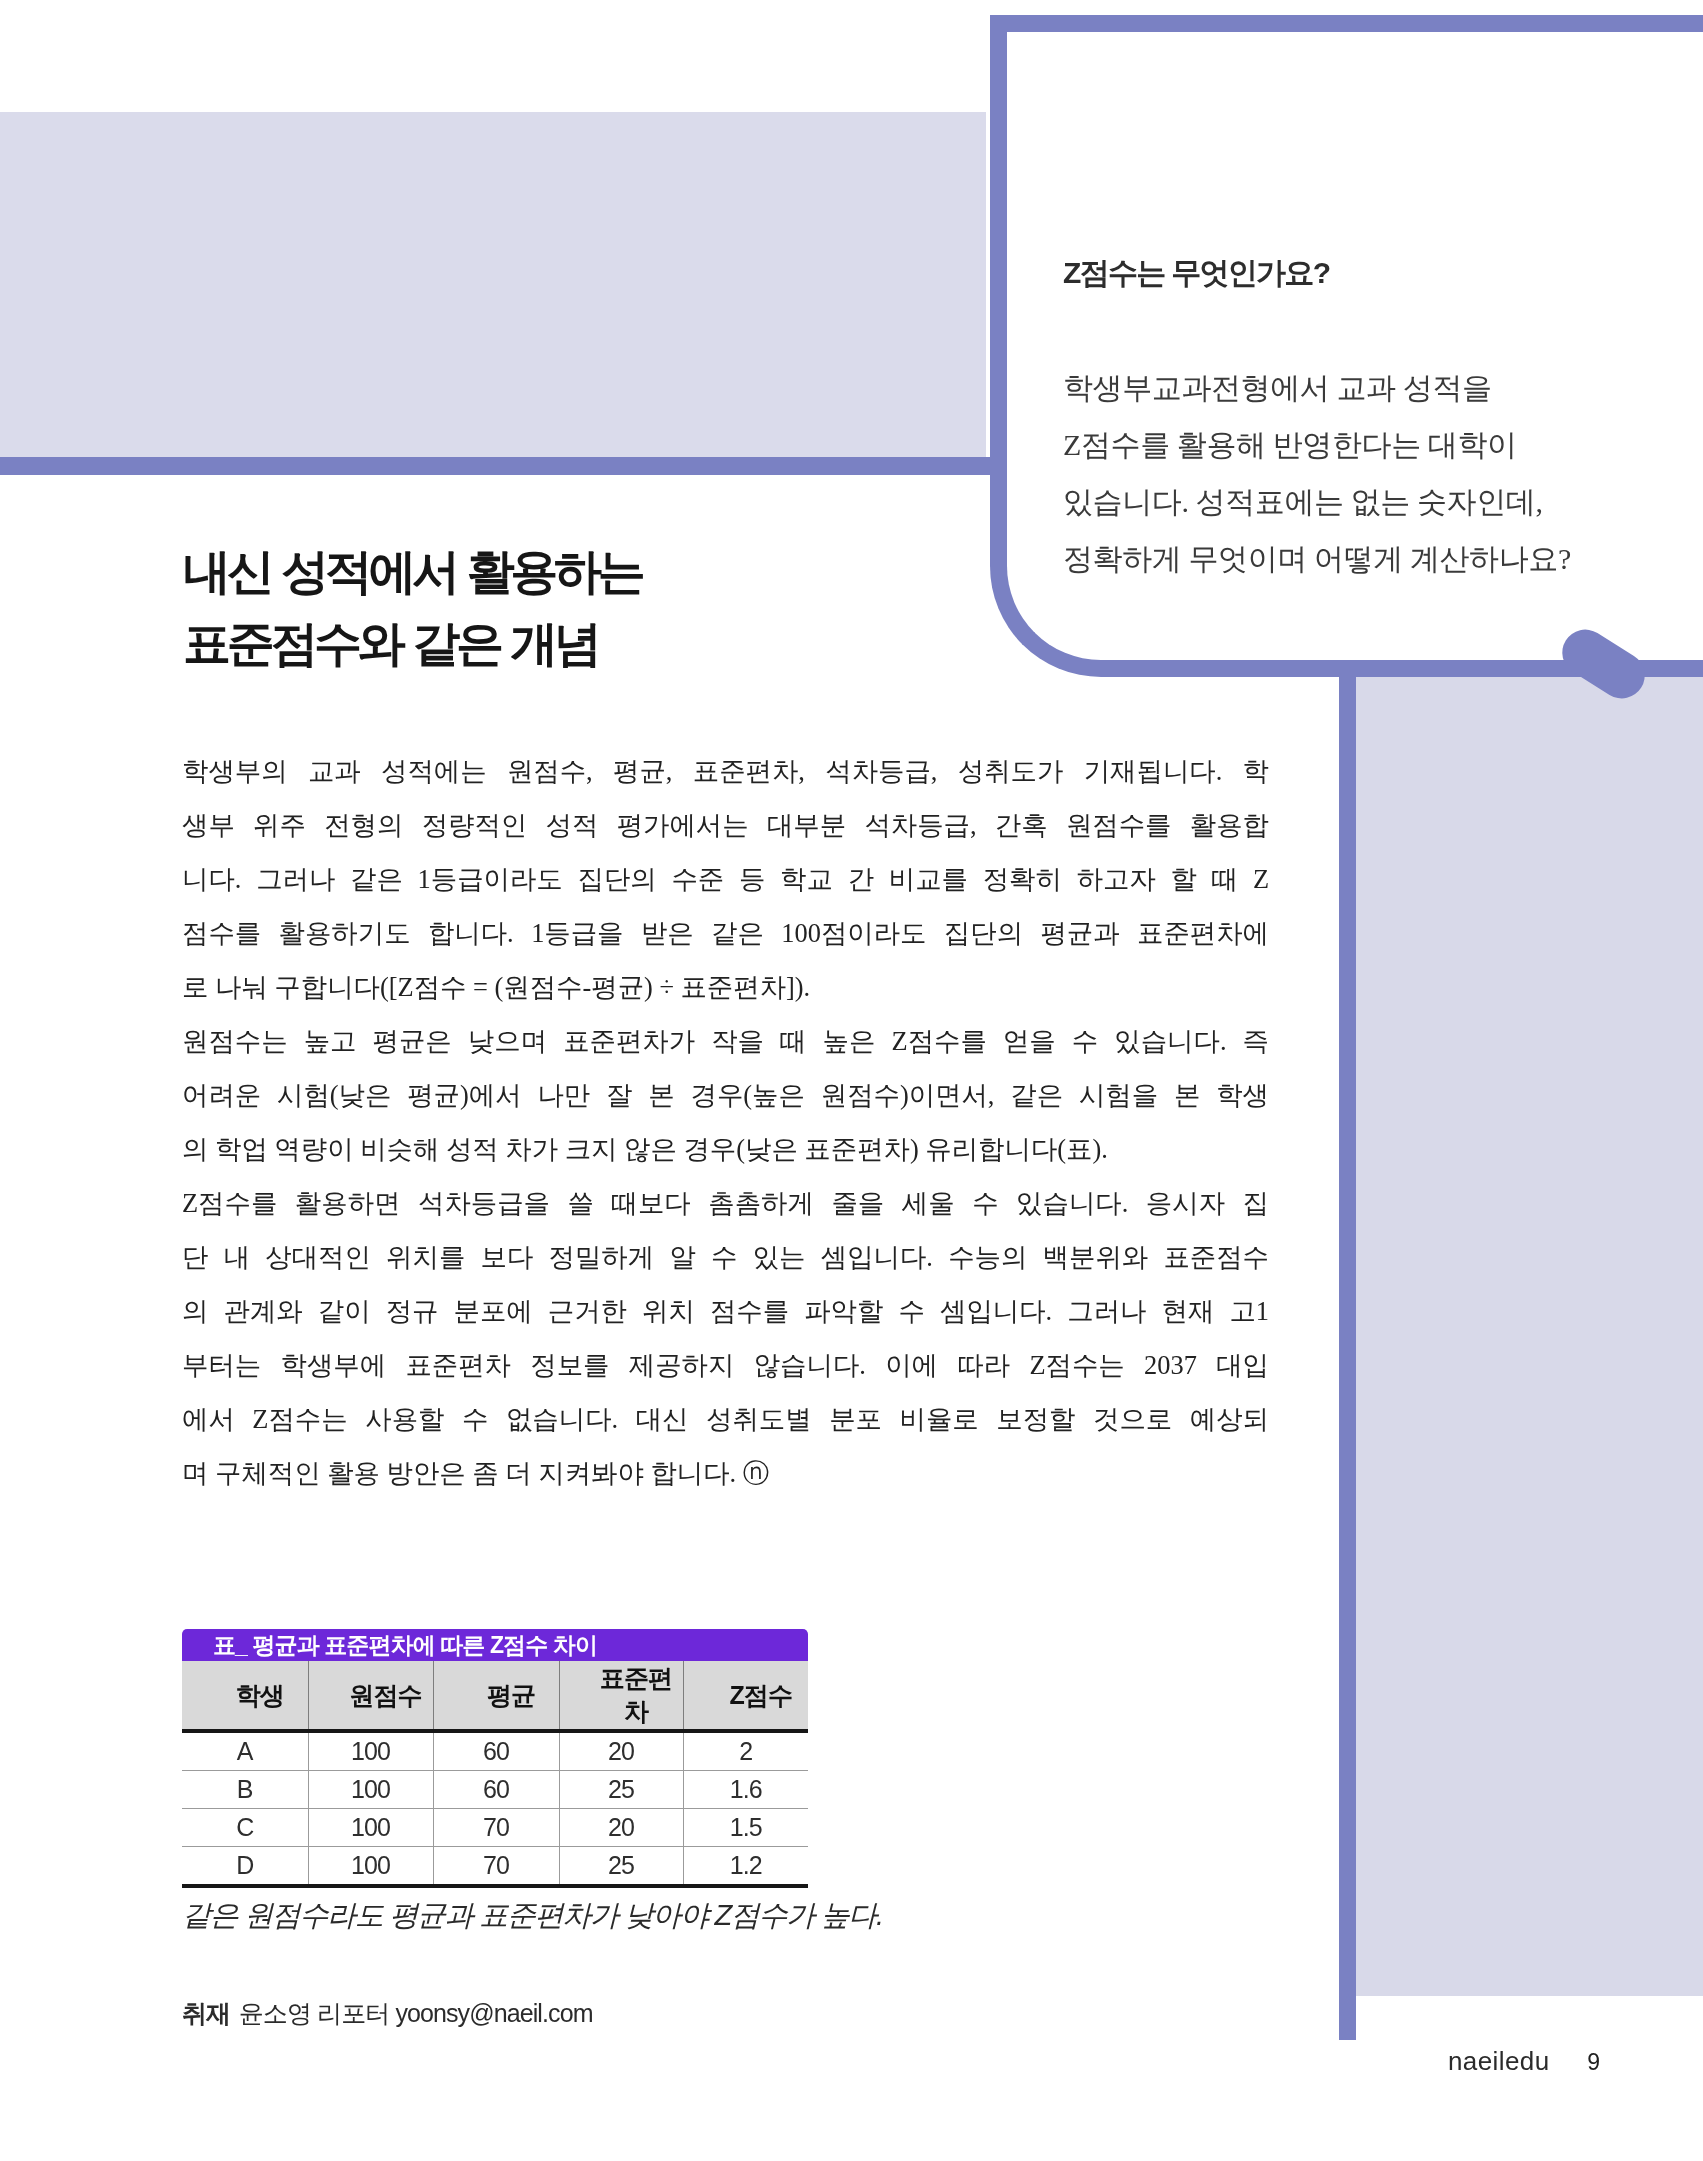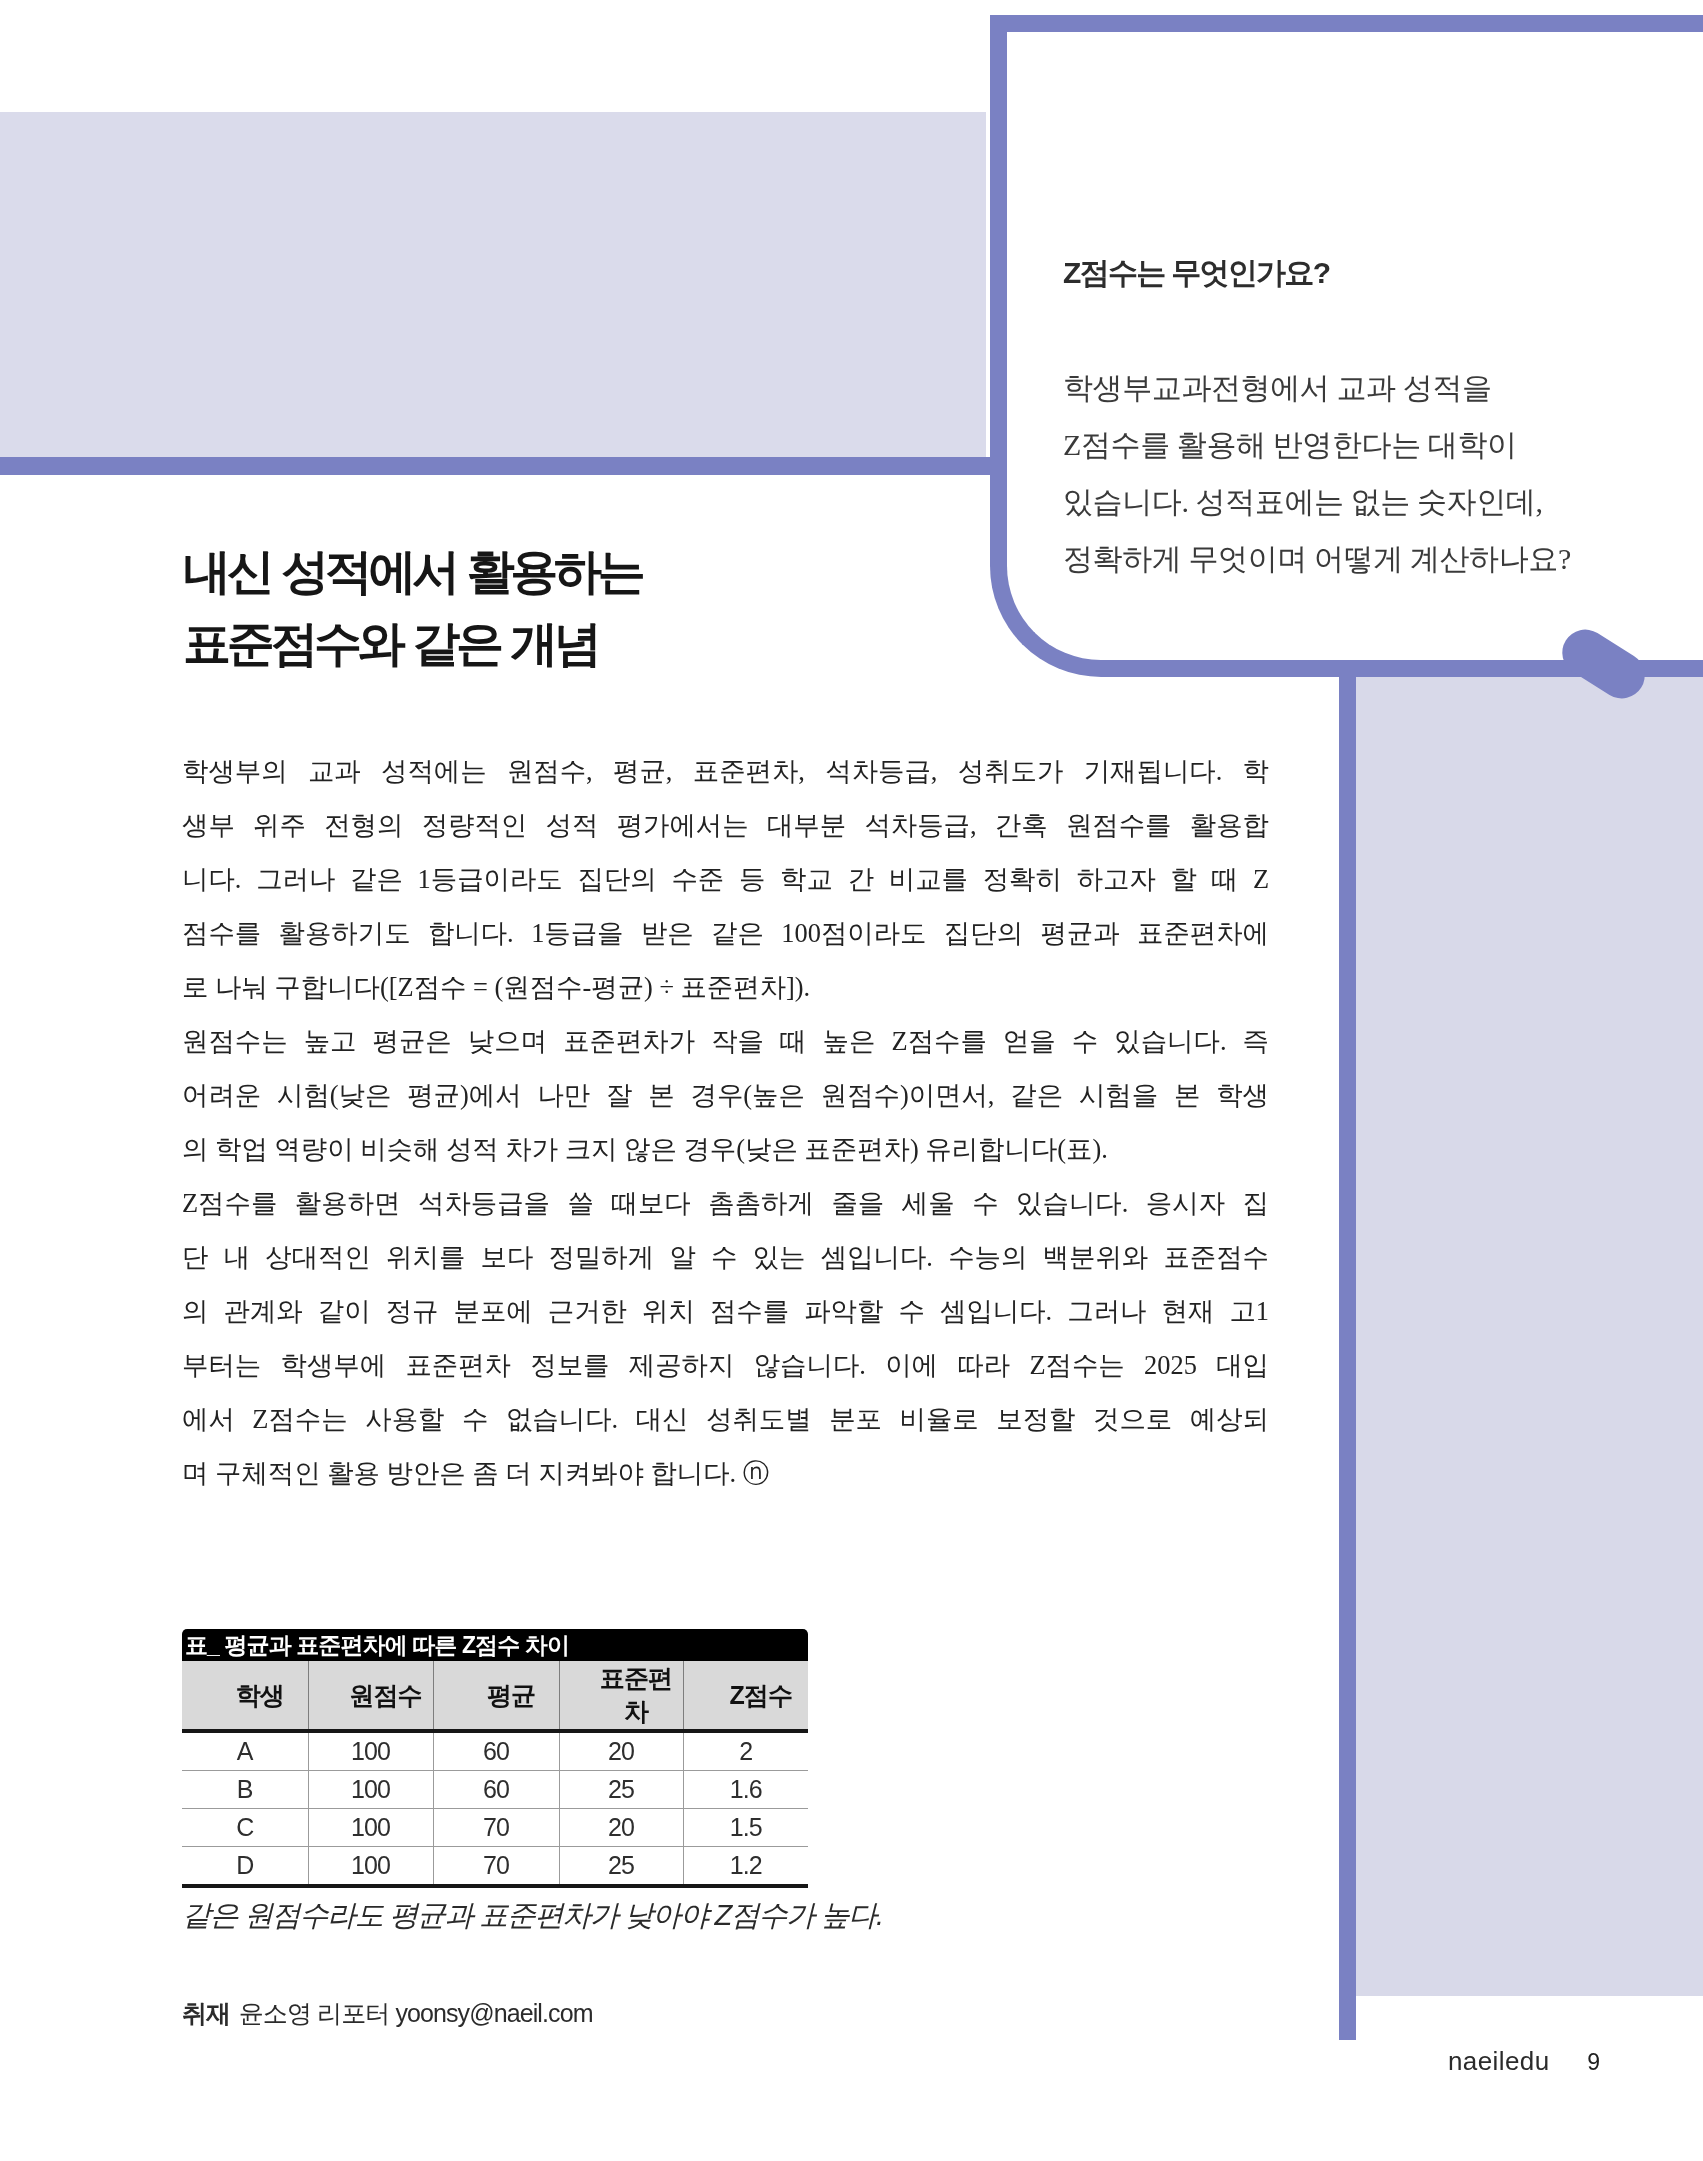--- a/index.html
+++ b/index.html
@@ -37,22 +37,22 @@
   .article-body{position:absolute;left:182px;top:744px;width:1087px;}
   .para{margin:0;}
   .body-line{
     font-family:"Liberation Serif","DejaVu Serif",serif;font-size:26.4px;line-height:54px;
     color:#222222;text-align:justify;text-align-last:justify;letter-spacing:0;
   }
   .body-line.last{text-align-last:left;}
   
   .tbl-wrap{position:absolute;left:182px;top:1629px;width:626px;}
   .tbl-title{
-    height:32px;background:#000000;color:#ffffff;font-size:23px;font-weight:700;
-    letter-spacing:-0.9px;display:flex;align-items:center;padding-left:3px;box-sizing:border-box;
+    height:32px;background:#6d28d9;color:#ffffff;font-size:23px;font-weight:700;
+    letter-spacing:-0.9px;display:flex;align-items:center;padding-left:31px;box-sizing:border-box;
     border-radius:5.1px 5.1px 0 0;
   }
   table.tbl{border-collapse:collapse;width:626px;table-layout:fixed;}
   .tbl col.c1{width:126px}.tbl col.c2{width:125px}.tbl col.c3{width:126px}.tbl col.c4{width:124px}.tbl col.c5{width:125px}
   .tbl th{
     background:#d9d9d9;height:37px;font-size:25px;font-weight:700;color:#111;
     letter-spacing:-0.9px;border-bottom:4.3px solid #161616;padding-left:31px;
   }
   .tbl th:not(:last-child){border-right:1.7px solid #7e7e7e;}
   .tbl td{
@@ -107,21 +107,21 @@
       </div>
       <div class="para">
         <div class="body-line">원점수는 높고 평균은 낮으며 표준편차가 작을 때 높은 Z점수를 얻을 수 있습니다. 즉</div>
         <div class="body-line">어려운 시험(낮은 평균)에서 나만 잘 본 경우(높은 원점수)이면서, 같은 시험을 본 학생</div>
         <div class="body-line last">의 학업 역량이 비슷해 성적 차가 크지 않은 경우(낮은 표준편차) 유리합니다(표).</div>
       </div>
       <div class="para">
         <div class="body-line">Z점수를 활용하면 석차등급을 쓸 때보다 촘촘하게 줄을 세울 수 있습니다. 응시자 집</div>
         <div class="body-line">단 내 상대적인 위치를 보다 정밀하게 알 수 있는 셈입니다. 수능의 백분위와 표준점수</div>
         <div class="body-line">의 관계와 같이 정규 분포에 근거한 위치 점수를 파악할 수 셈입니다. 그러나 현재 고1</div>
-        <div class="body-line">부터는 학생부에 표준편차 정보를 제공하지 않습니다. 이에 따라 Z점수는 2025 대입</div>
+        <div class="body-line">부터는 학생부에 표준편차 정보를 제공하지 않습니다. 이에 따라 Z점수는 2037 대입</div>
         <div class="body-line">에서 Z점수는 사용할 수 없습니다. 대신 성취도별 분포 비율로 보정할 것으로 예상되</div>
         <div class="body-line last">며 구체적인 활용 방안은 좀 더 지켜봐야 합니다. ⓝ</div>
       </div>
     </div>
 
   <div class="tbl-wrap">
     <div class="tbl-title">표_ 평균과 표준편차에 따른 Z점수 차이</div>
     <table class="tbl">
       <colgroup>
         <col class="c1">

